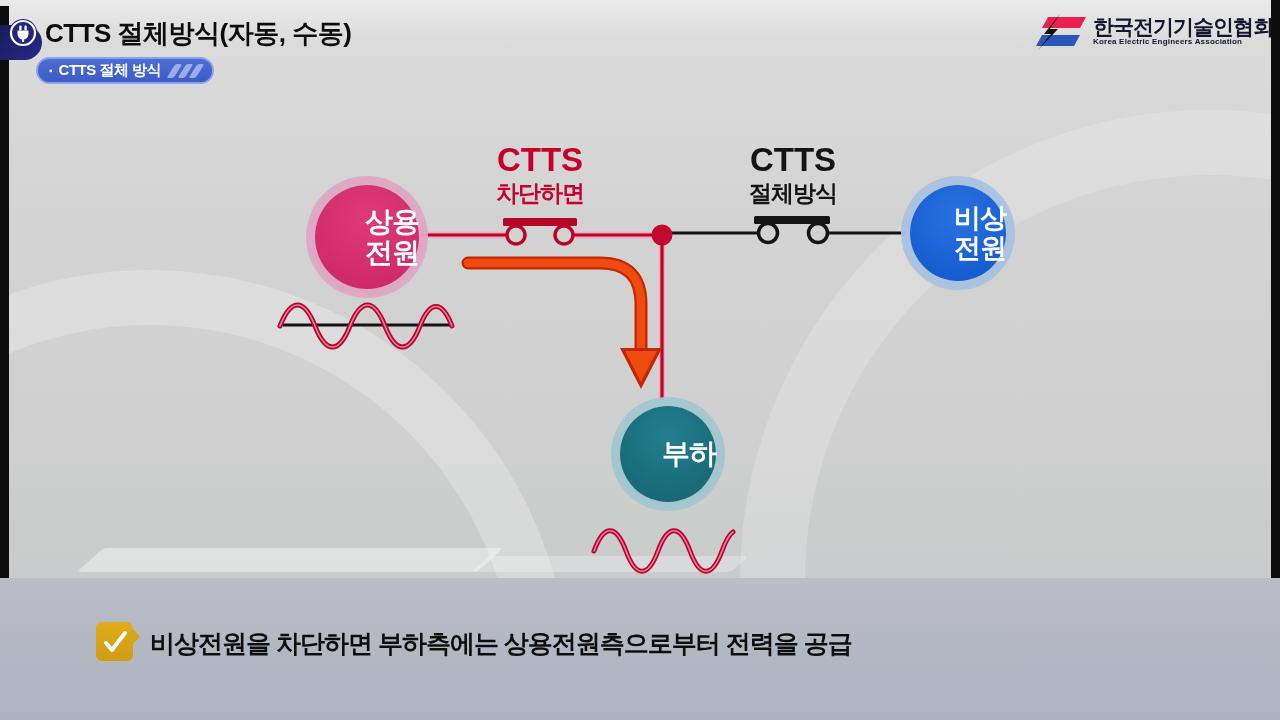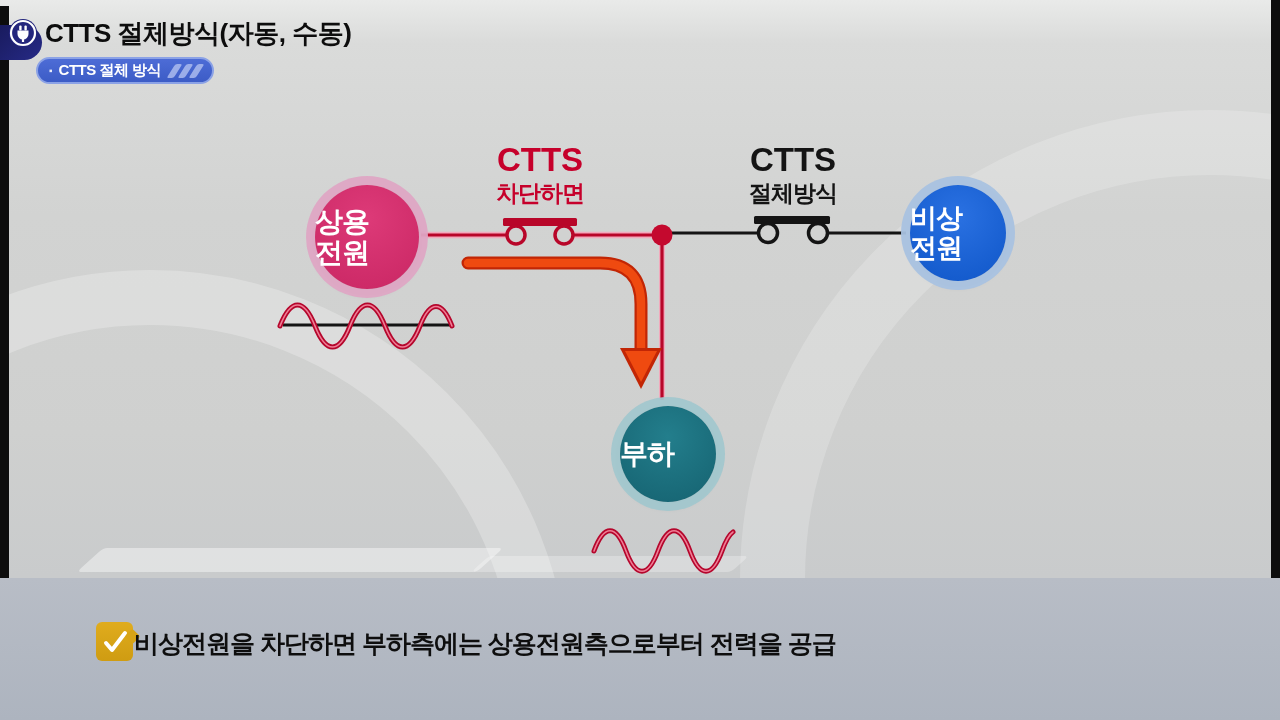--- a/index.html
+++ b/index.html
@@ -42,21 +42,21 @@
   .brand-mark { width:56px; height:36px; }
   .brand-text { display:flex; flex-direction:column; }
   .brand-kr { font-size:21px; font-weight:700; color:#15152e; letter-spacing:-1px; line-height:1.0; white-space:nowrap; }
   .brand-en { font-size:8px; font-weight:700; color:#15152e; letter-spacing:0.2px; line-height:1.3; white-space:nowrap; }
 
   
   .diagram-svg { position:absolute; left:0; top:0; width:1280px; height:720px; pointer-events:none; }
 
   
   .node { position:absolute; border-radius:50%; display:flex; flex-direction:column;
-    align-items:flex-start; justify-content:center; color:#fff; font-weight:700;
+    align-items:flex-end; justify-content:center; color:#fff; font-weight:700;
     text-align:center; line-height:1.12; letter-spacing:-1px; }
   .node-normal { left:315px; top:185px; width:104px; height:104px; font-size:28px;
     background:radial-gradient(circle at 50% 32%, #dd3a78, #c92663);
     box-shadow:0 0 0 9px rgba(222,167,196,0.95), 0 3px 8px rgba(0,0,0,0.18); }
   .node-emergency { left:910px; top:185px; width:96px; height:96px; font-size:27px;
     background:radial-gradient(circle at 50% 32%, #2a71e2, #0f56c8);
     box-shadow:0 0 0 9px rgba(169,194,224,0.95), 0 3px 8px rgba(0,0,0,0.18); }
   .node-load { left:620px; top:406px; width:96px; height:96px; font-size:28px;
     background:radial-gradient(circle at 50% 32%, #237e8c, #156270);
     box-shadow:0 0 0 9px rgba(162,199,205,0.95), 0 3px 8px rgba(0,0,0,0.18); }
@@ -70,21 +70,21 @@
   .ctts-emergency { left:793px; top:143px; color:#141414; }
 
   
   .footer { position:absolute; left:0; top:578px; width:1280px; height:142px;
     background:linear-gradient(180deg,#b8bdc6,#adb4bf); }
   .check-icon { position:absolute; left:96px; top:44px; width:37px; height:39px;
     background:linear-gradient(180deg,#e0ac1d,#cf9c12); border-radius:6px; }
   .check-icon::after { content:''; position:absolute; right:-5px; top:9px; width:11px; height:11px;
     background:#d7a417; transform:rotate(45deg); border-radius:2px; }
   .check-icon svg { position:absolute; left:3px; top:4px; }
-  .footer-note { position:absolute; left:134px; top:49px; font-size:25px; font-weight:700;
+  .footer-note { position:absolute; left:150px; top:49px; font-size:25px; font-weight:700;
     color:#0e0e0e; letter-spacing:-1px; white-space:nowrap; }
 </style>
 </head>
 <body>
 
 <div class="stage">
 
   <div class="deco-arc-left"></div>
   <div class="deco-arc-right"></div>
   <div class="deco-streak"></div>
@@ -107,20 +107,31 @@
   <div class="badge">
     <span class="badge-bullet">▪</span>
     <span class="badge-label">CTTS 절체 방식</span>
     <span class="badge-stripes">
         <i></i>
         <i></i>
         <i></i>
       </span>
   </div>
 
+  <div class="brand">
+    <svg class="brand-mark" viewBox="0 0 56 36">
+      <polygon points="18,3 56,3 50,14 12,14" fill="#e8224d"></polygon>
+      <polygon points="12,21 50,21 44,32 6,32" fill="#2b57b9"></polygon>
+      <polygon points="30,0 14,20 21,20 8,36 28,15 20,15" fill="#111111"></polygon>
+    </svg>
+    <div class="brand-text">
+      <span class="brand-kr">한국전기기술인협회</span>
+      <span class="brand-en">Korea Electric Engineers Association</span>
+    </div>
+  </div>
 
   <svg class="diagram-svg" viewBox="0 0 1280 720">
 
     <g>
       <path d="M421,235 H507 M573,235 H652" stroke="#f2a9bc" stroke-width="6.5" fill="none"></path>
       <path d="M421,235 H507 M573,235 H652" stroke="#b80629" stroke-width="3.2" fill="none"></path>
     </g>
 
     <g>
       <rect x="503" y="218" width="74" height="8" rx="1.5" fill="#b80629"></rect>

